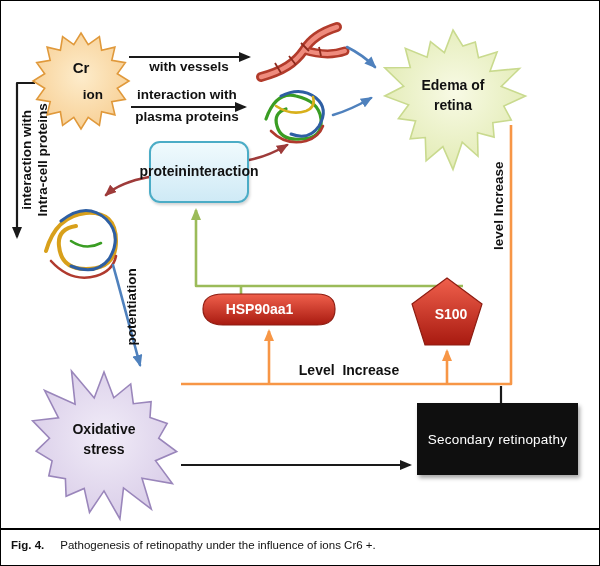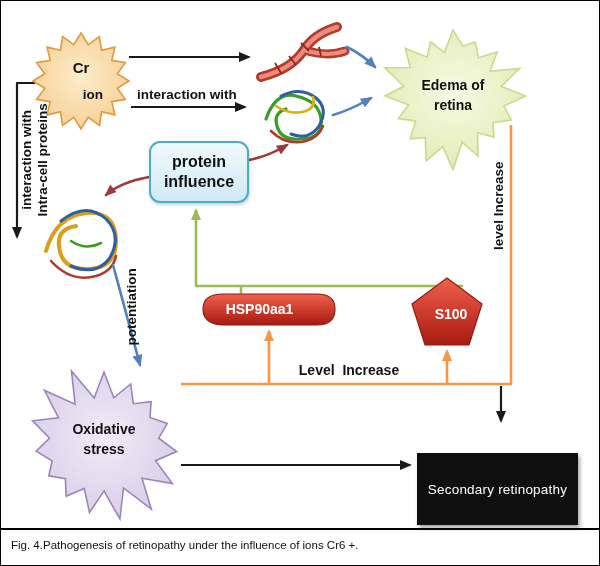--- a/index.html
+++ b/index.html
@@ -30,35 +30,35 @@
   .rot{transform:rotate(-90deg);}
   .cr-main{font-size:15px;font-weight:700;}
   .node-txt{font-size:14px;font-weight:600;}
   .white-txt{color:#fff;font-weight:700;font-size:14px;}
   .pre{white-space:pre;}
 
   #protection-box{
     position:absolute;left:148px;top:140px;width:100px;height:62px;box-sizing:border-box;
     border:2px solid var(--protection-stroke,#4bacc6);border-radius:11px;
     background:linear-gradient(180deg,#f0fafd 0%,#cfeaf6 100%);
-    display:flex;flex-direction:column;align-items:center;justify-content:center;
-    font-size:16px;font-weight:600;color:#111;line-height:1.25;
+    display:flex;flex-direction:row;align-items:center;justify-content:center;
+    font-size:14px;font-weight:600;color:#111;line-height:1.25;
     box-shadow:1px 2px 3px rgba(0,0,0,.18);
   }
   #secondary-box{
-    position:absolute;left:416px;top:452px;width:161px;height:72px;box-sizing:border-box;
+    position:absolute;left:416px;top:402px;width:161px;height:72px;box-sizing:border-box;
     background:var(--box-black,#0f0f0f);color:#fff;
     display:flex;align-items:center;justify-content:center;
     font-size:13.5px;font-weight:400;letter-spacing:.2px;
     box-shadow:2px 3px 4px rgba(0,0,0,.35);
   }
   #caption-rule{position:absolute;left:0;right:0;top:527px;height:1.5px;background:#000;}
   #caption{position:absolute;left:10px;top:538px;right:10px;font-size:11.5px;color:#111;}
-  #caption b{font-weight:400;text-align:center;}
-  #caption span{margin-left:0;}
+  #caption b{font-weight:700;text-align:center;}
+  #caption span{margin-left:16px;}
 </style>
 </head>
 <body>
 
 <div id="fig">
 
   <svg id="diagram-svg" viewBox="0 0 600 566" xmlns="http://www.w3.org/2000/svg">
     <defs>
       <radialGradient id="gCr" cx="50%" cy="45%" r="65%">
         <stop offset="0%" stop-color="#fdeccb"></stop>
@@ -146,32 +146,34 @@
     <path class="st-black" d="M180,464 L409,464" marker-end="url(#mBlack)"></path>
 
     <path class="red-node" d="M222,293 L316,293 C329,293 334,299 334,308 C334,318 328,324 316,324 L222,324 C208,324 202,317 202,308 C202,299 208,293 222,293 Z"></path>
 
     <polygon class="red-node" points="446,277 481,303 468,344 424,344 411,303"></polygon>
   </svg>
 
   <div class="lbl cr-main" style="left:58px;top:58px;width:44px;">Cr</div>
   <div class="lbl" style="left:58px;top:86px;width:44px;text-align:right;">ion</div>
 
+  <div class="lbl" style="left:132px;top:58px;width:112px;">with vessels</div>
 
   <div class="lbl" style="left:126px;top:86px;width:120px;">interaction with</div>
+  <div class="lbl" style="left:126px;top:108px;width:120px;">plasma proteins</div>
 
   <div class="lbl rot" style="left:-59px;top:151px;width:170px;">interaction with</div>
   <div class="lbl rot" style="left:-43px;top:151px;width:170px;">Intra-cell proteins</div>
 
   <div class="lbl node-txt" style="left:404px;top:96px;width:96px;">retina</div>
   <div class="lbl node-txt" style="left:404px;top:76px;width:96px;">Edema of</div>
 
   <div id="protection-box">
     <div>protein</div>
-    <div>influence</div>
+    <div>interaction</div>
   </div>
 
   <div class="lbl white-txt" style="left:202px;top:300px;width:113px;">HSP90aa1</div>
   <div class="lbl white-txt" style="left:414px;top:305px;width:72px;">S100</div>
 
   <div class="lbl rot" style="left:76px;top:298px;width:110px;">potentiation</div>
   <div class="lbl rot" style="left:438px;top:197px;width:120px;">level Increase</div>
   <div class="lbl pre" style="left:283px;top:361px;width:130px;font-size:14px;">Level  Increase</div>
 
   <div class="lbl node-txt" style="left:54px;top:420px;width:98px;">Oxidative</div>

